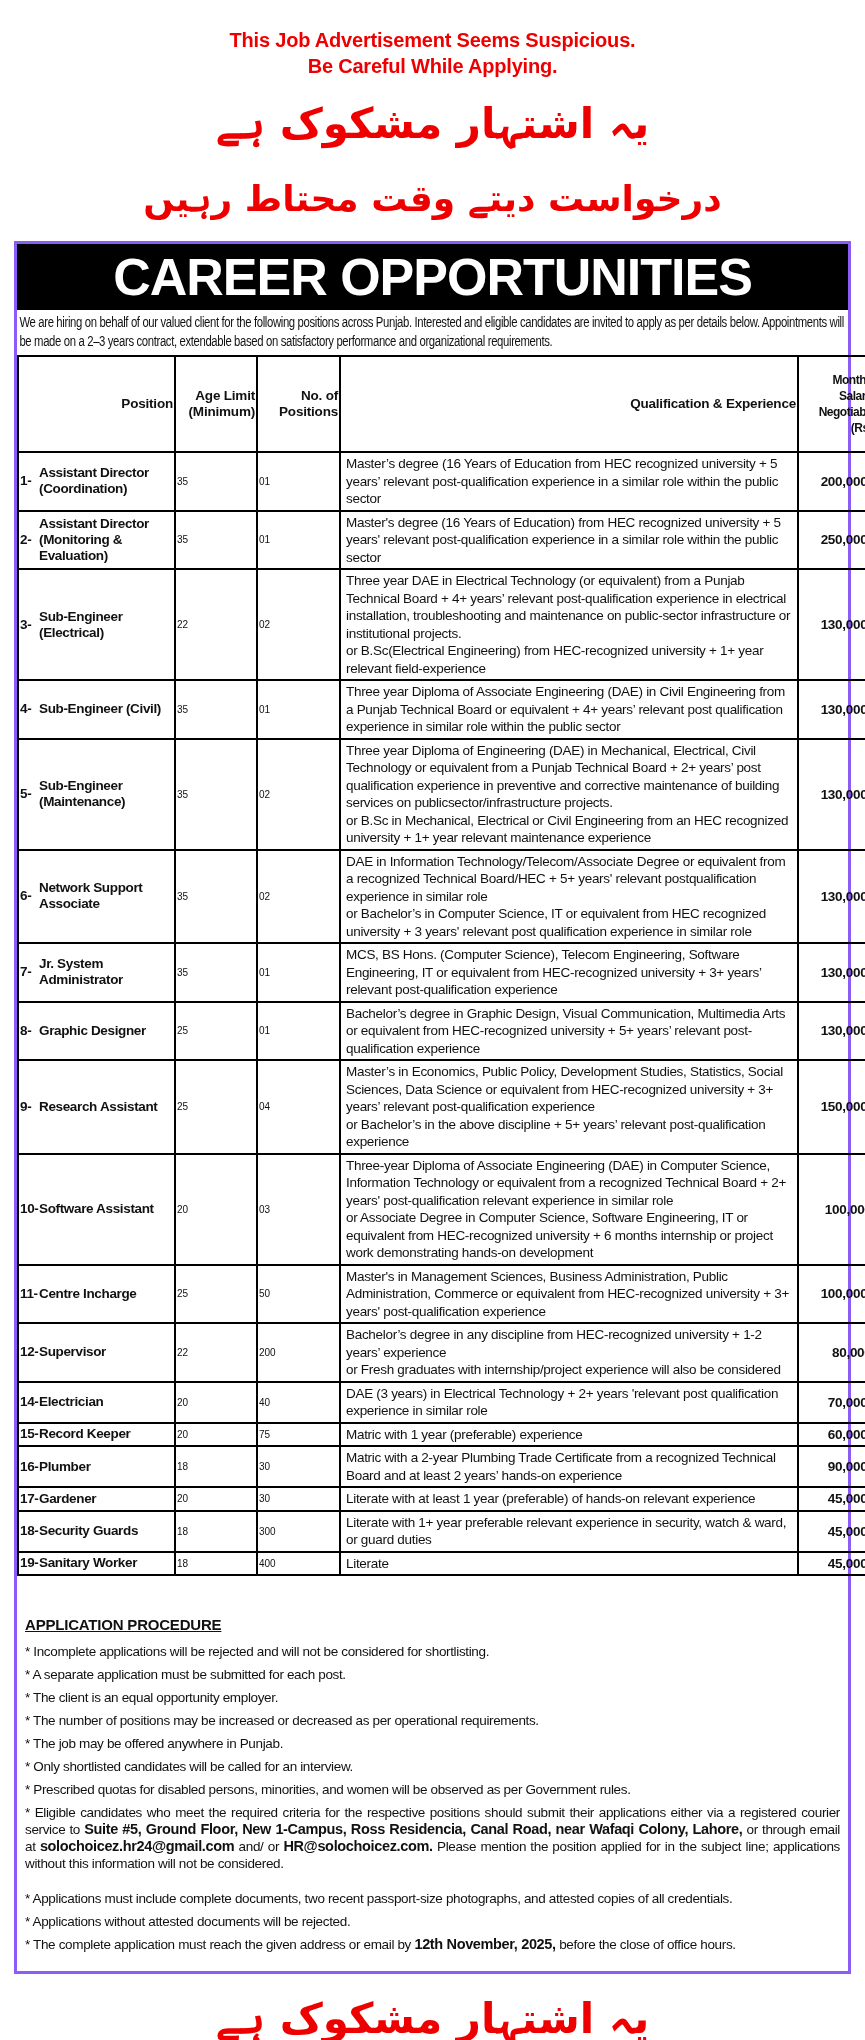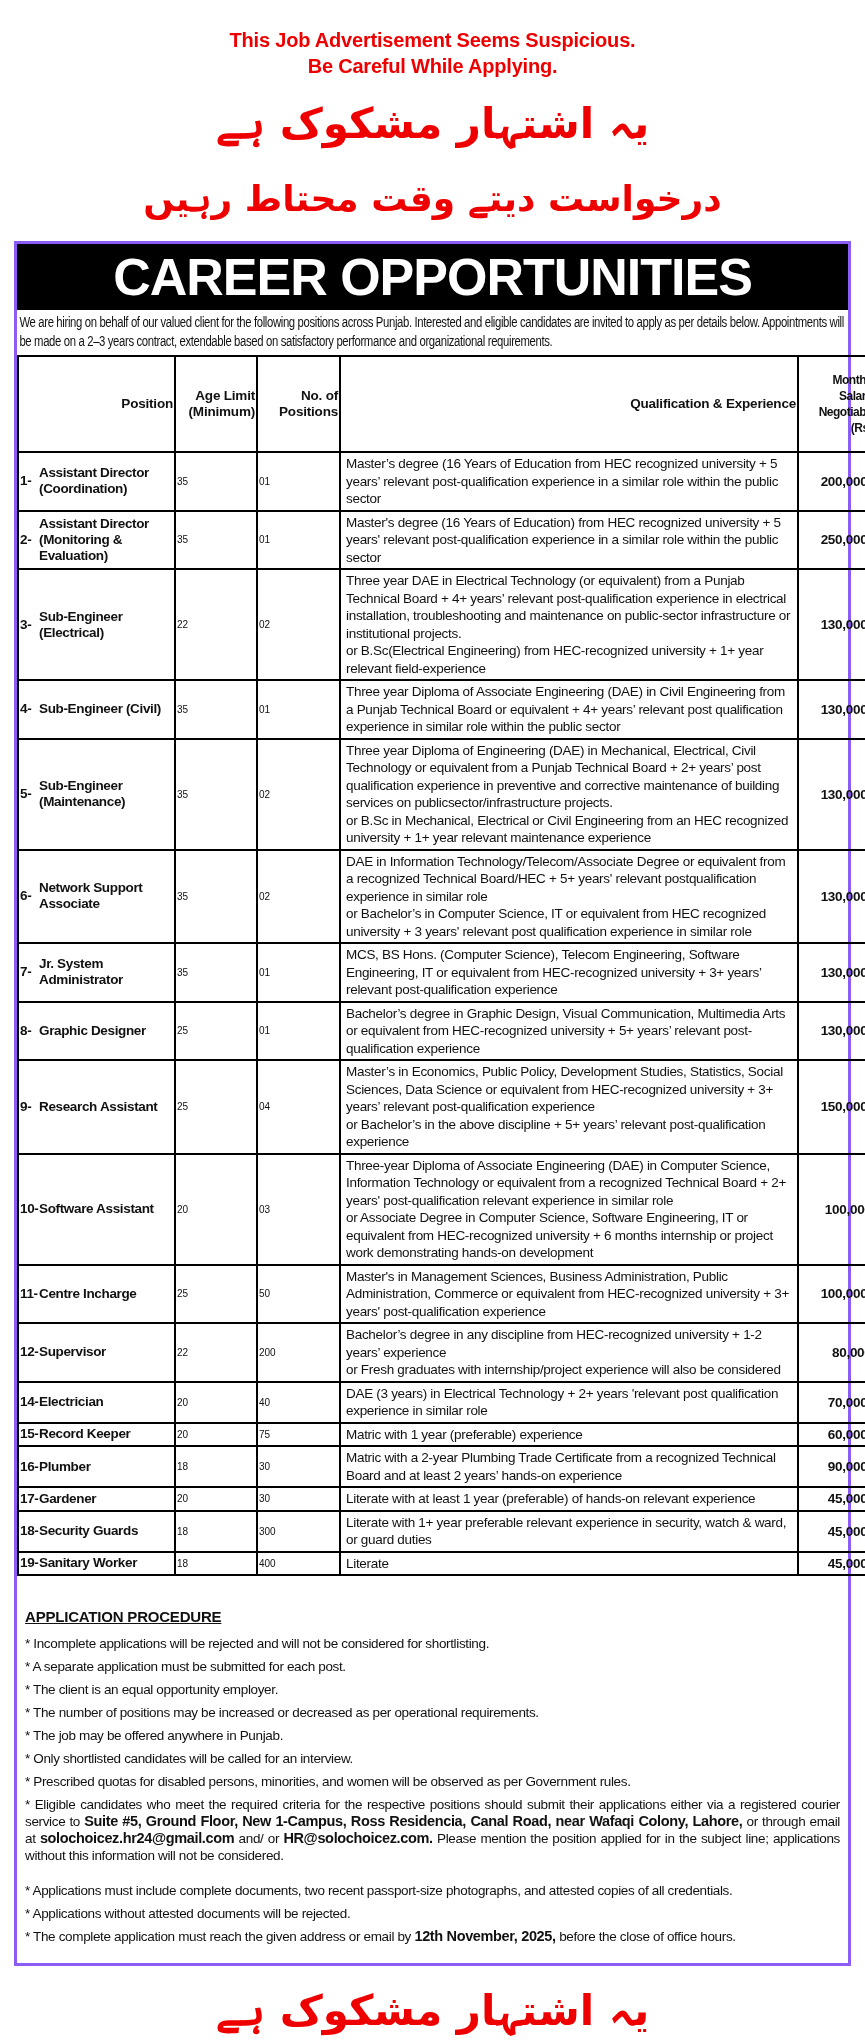--- a/index.html
+++ b/index.html
@@ -49,21 +49,21 @@
   .c-pos .cellflex { display:flex; align-items:center; }
   .c-pos .num { min-width:19px; flex:none; }
   .c-pos .pname { flex:1; }
   .c-mid { font-size:10px; }
   .c-qual {
     font-size:13.5px; line-height:17.5px; letter-spacing:-0.3px;
     padding:2px 5px; white-space:pre-line; vertical-align:middle;
   }
   .c-sal { text-align:right; font-weight:bold; font-size:13.5px; letter-spacing:-0.3px; }
 
-  .procedure { padding:32px 8px 12px; }
+  .procedure { padding:40px 8px 12px; }
   .proc-heading {
     font-weight:bold; text-decoration:underline; font-size:15px;
     letter-spacing:-0.2px; margin-bottom:10px;
   }
   .bullet {
     font-size:13.5px; line-height:17px; letter-spacing:-0.35px;
     margin-bottom:6px;
   }
   .rich { text-align:justify; }
   .rich .b { font-weight:bold; font-size:14.5px; }

